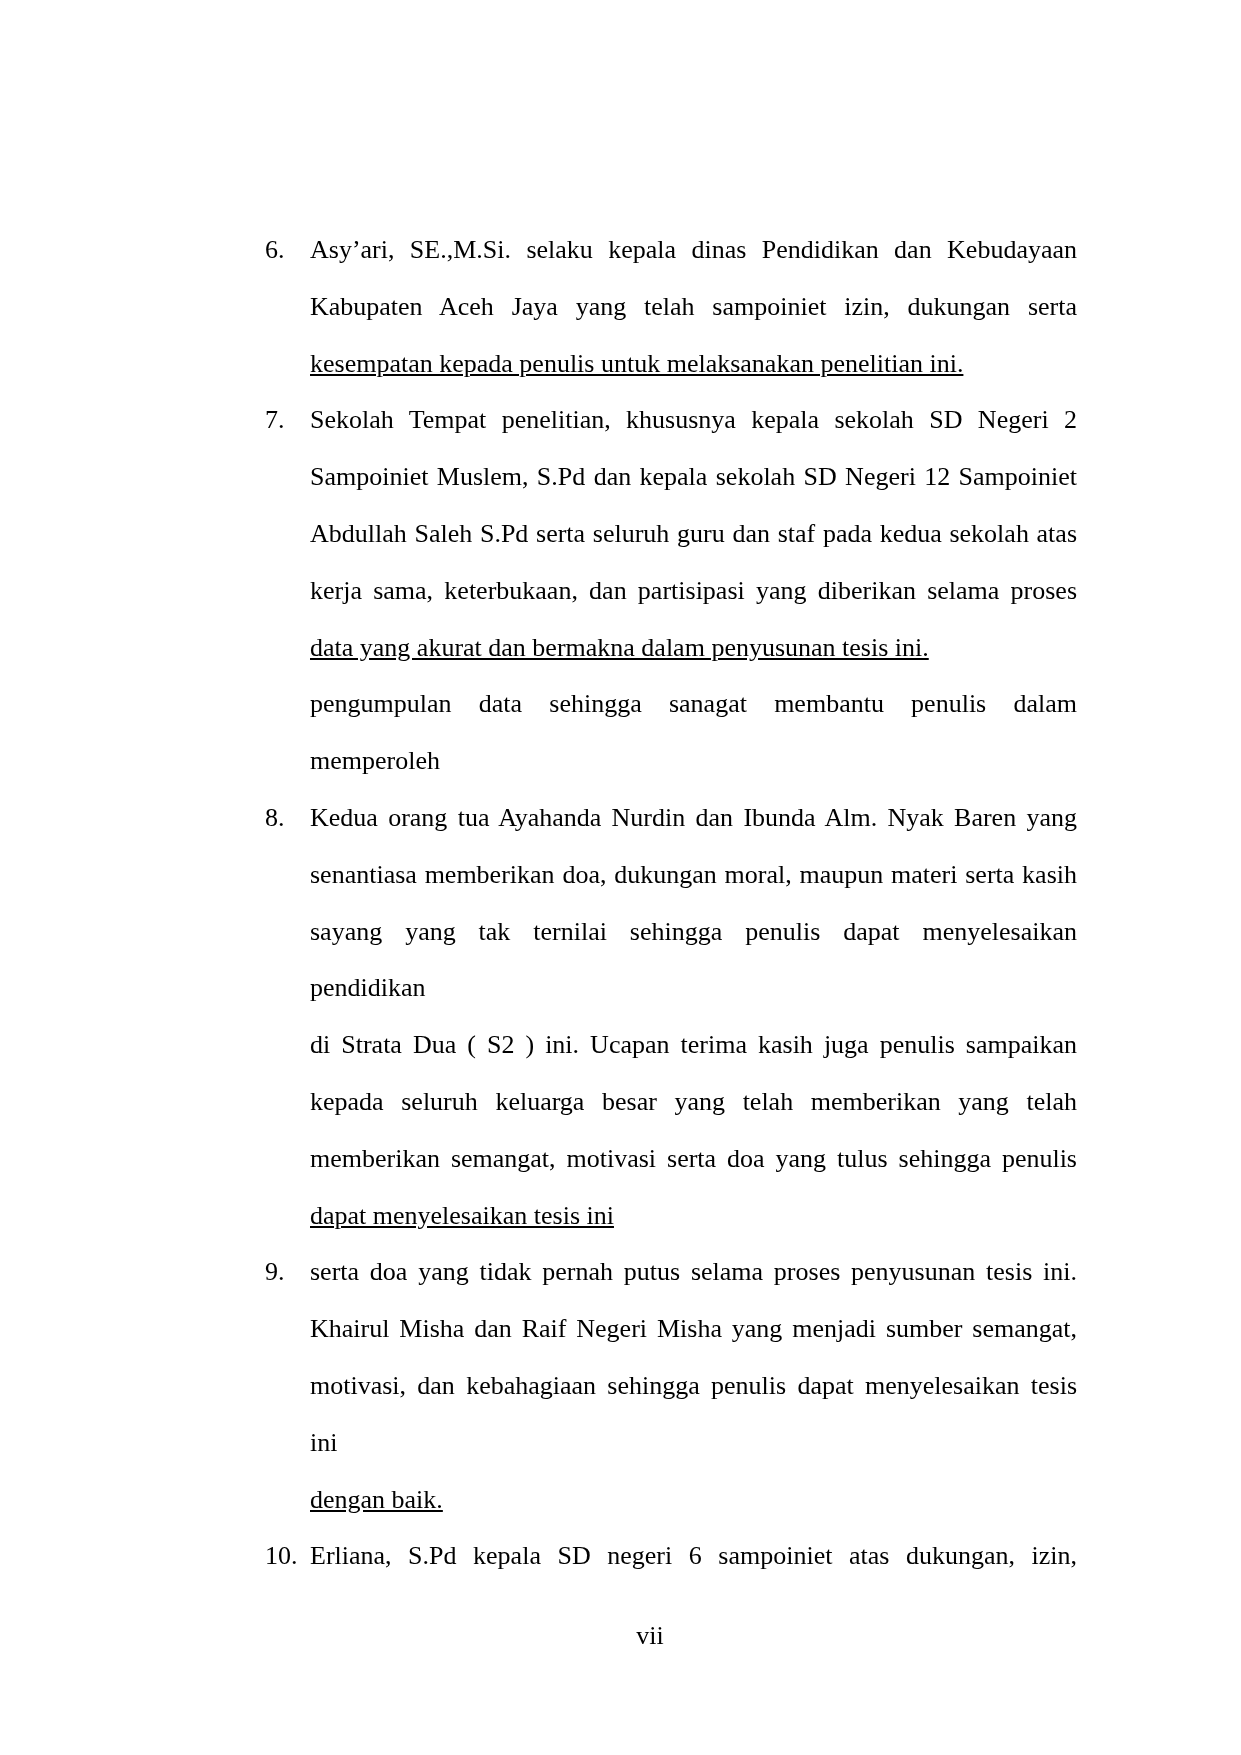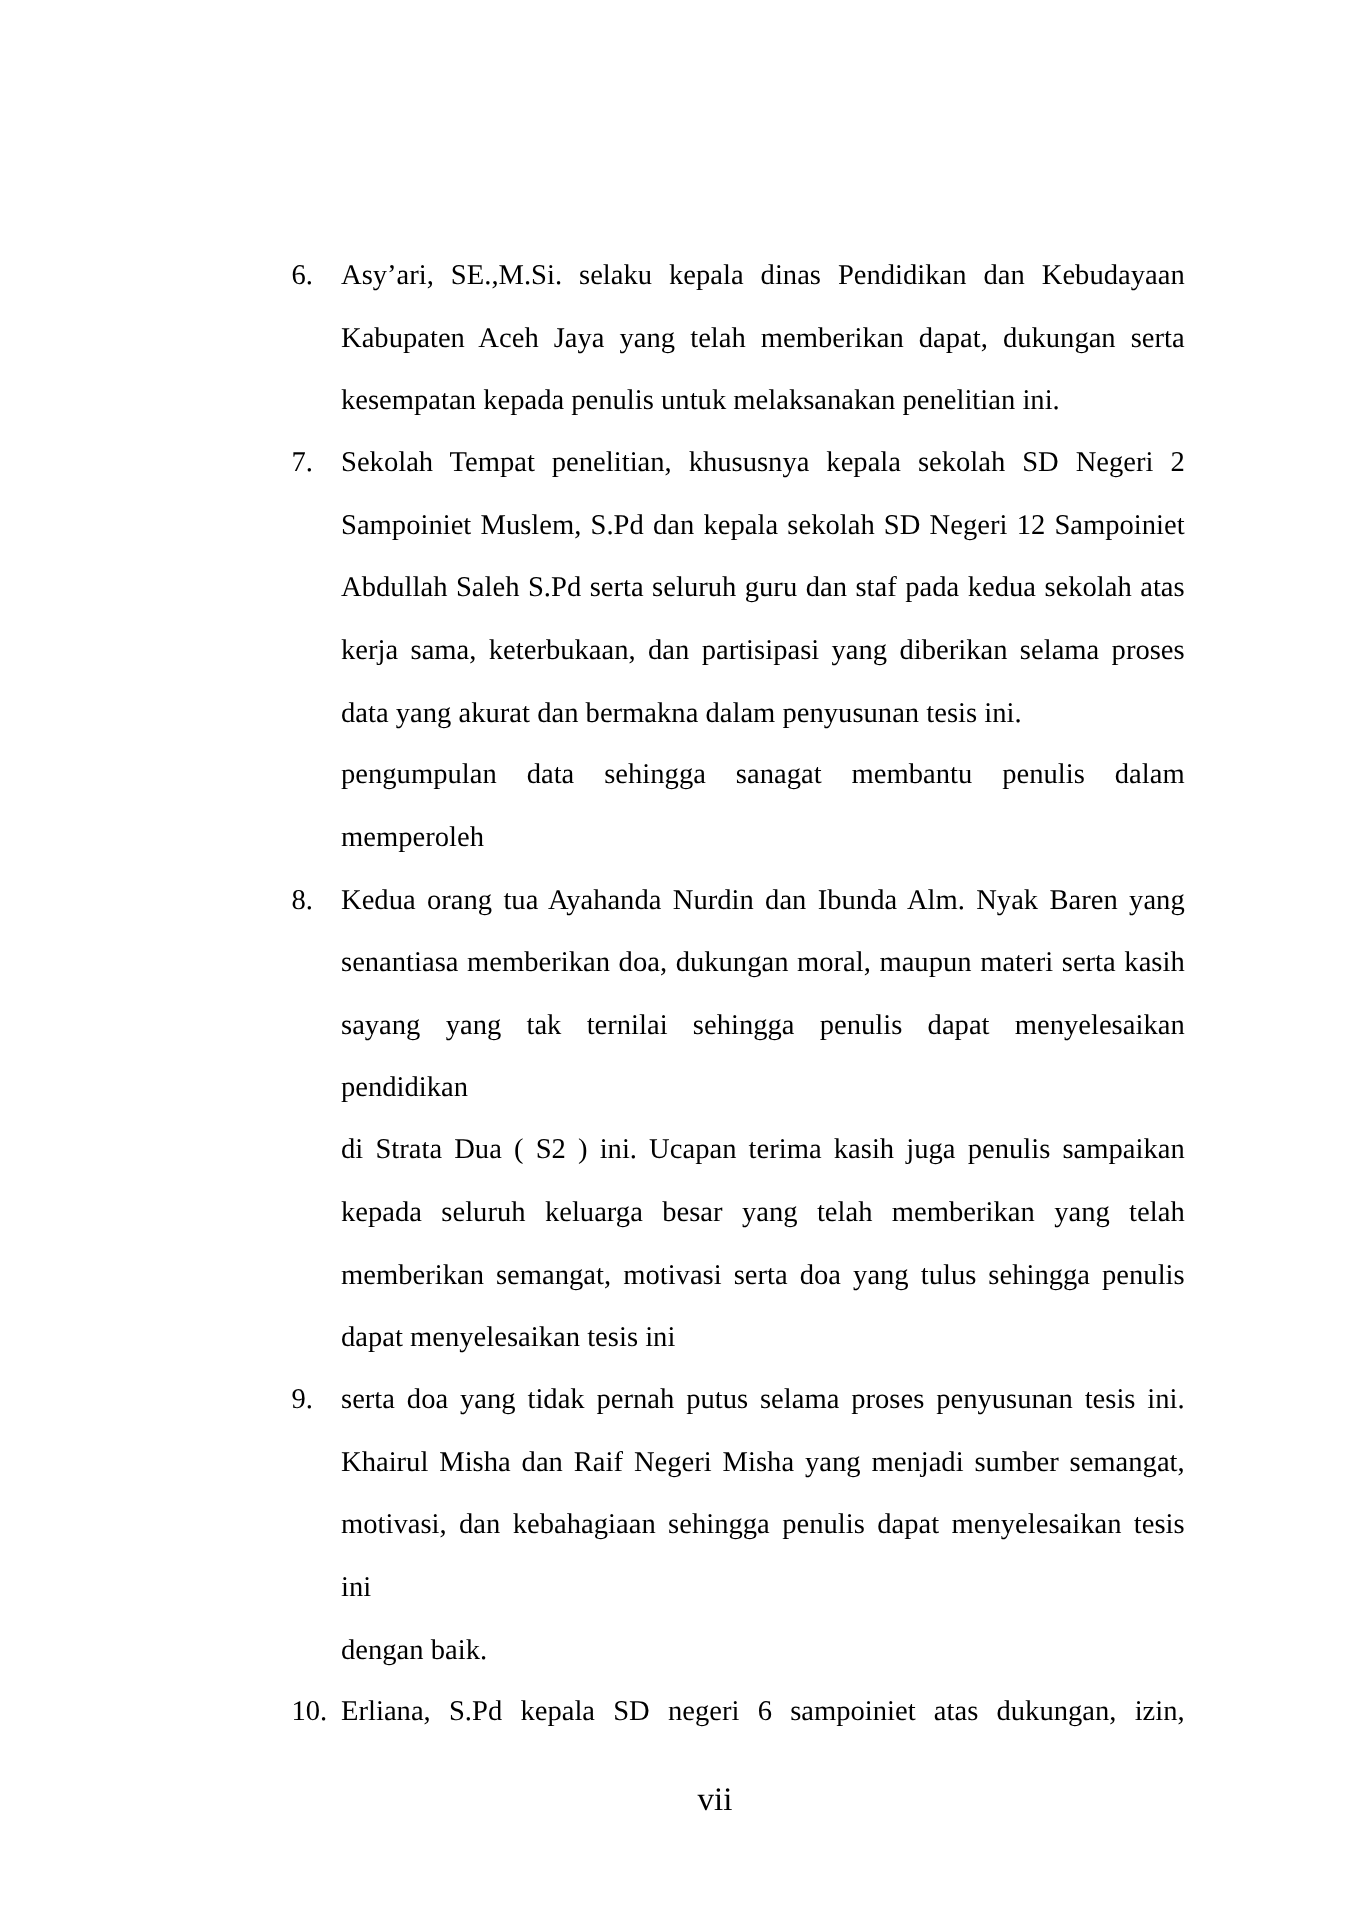--- a/index.html
+++ b/index.html
@@ -32,40 +32,41 @@
     left: 0;
     top: 0;
     white-space: nowrap;
   }
   .line {
     text-align: justify;
     text-align-last: justify;
   }
   .line.last {
     text-align-last: left;
+    text-decoration: underline;
   }
   .page-number {
     position: absolute;
     top: 1607px;
     left: 265px;
     width: 770px;
     text-align: center;
-    font-size: 30px;
+    font-size: 26px;
     line-height: 57px;
   }
 </style>
 </head>
 <body style="background: rgb(255, 255, 255); color: rgb(0, 0, 0);">
 
 <div class="page">
   <div class="content" id="list">
       <div class="item">
         <span class="num">6.</span>
         <div class="line">Asy’ari, SE.,M.Si. selaku kepala dinas Pendidikan dan Kebudayaan</div>
-        <div class="line">Kabupaten Aceh Jaya yang telah memberikan dapat, dukungan serta</div>
+        <div class="line">Kabupaten Aceh Jaya yang telah sampoiniet izin, dukungan serta</div>
         <div class="line last">kesempatan kepada penulis untuk melaksanakan penelitian ini.</div>
       </div>
       <div class="item">
         <span class="num">7.</span>
         <div class="line">Sekolah Tempat penelitian, khususnya kepala sekolah SD Negeri 2</div>
         <div class="line">Sampoiniet Muslem, S.Pd dan kepala sekolah SD Negeri 12 Sampoiniet</div>
         <div class="line">Abdullah Saleh S.Pd serta seluruh guru dan staf pada kedua sekolah atas</div>
         <div class="line">kerja sama, keterbukaan, dan partisipasi yang diberikan selama proses</div>
         <div class="line last">data yang akurat dan bermakna dalam penyusunan tesis ini.</div>
         <div class="line">pengumpulan data sehingga sanagat membantu penulis dalam memperoleh</div>

